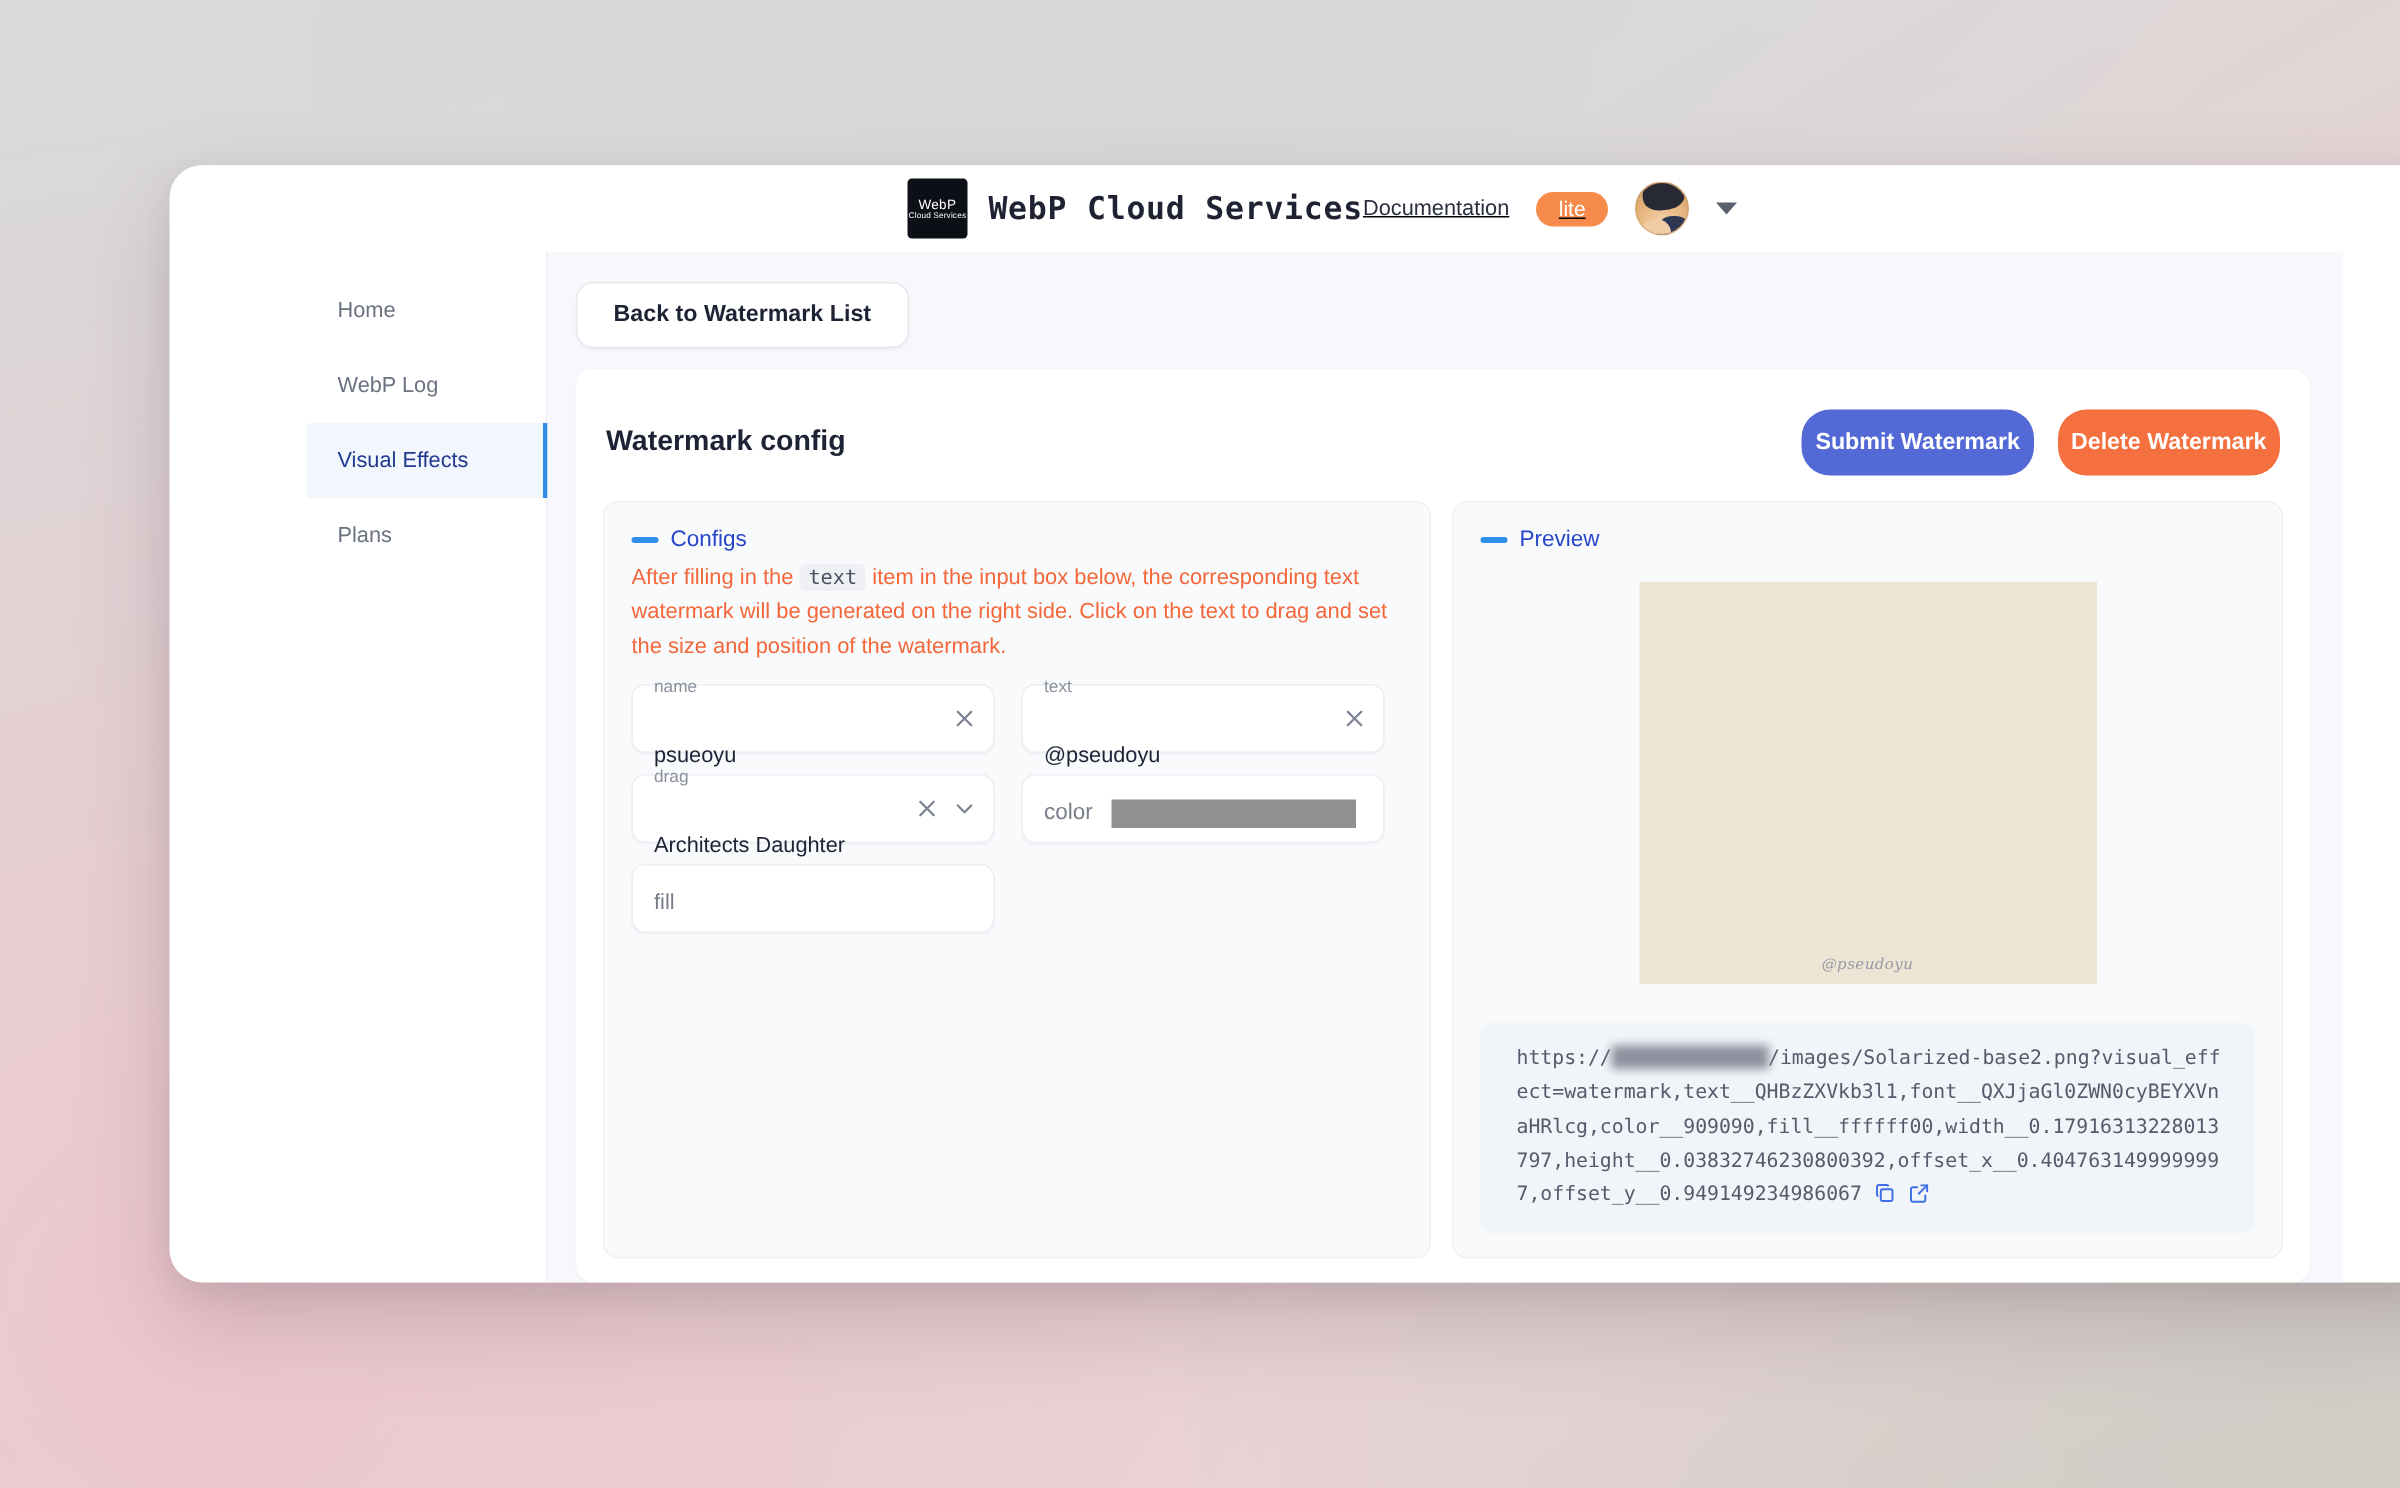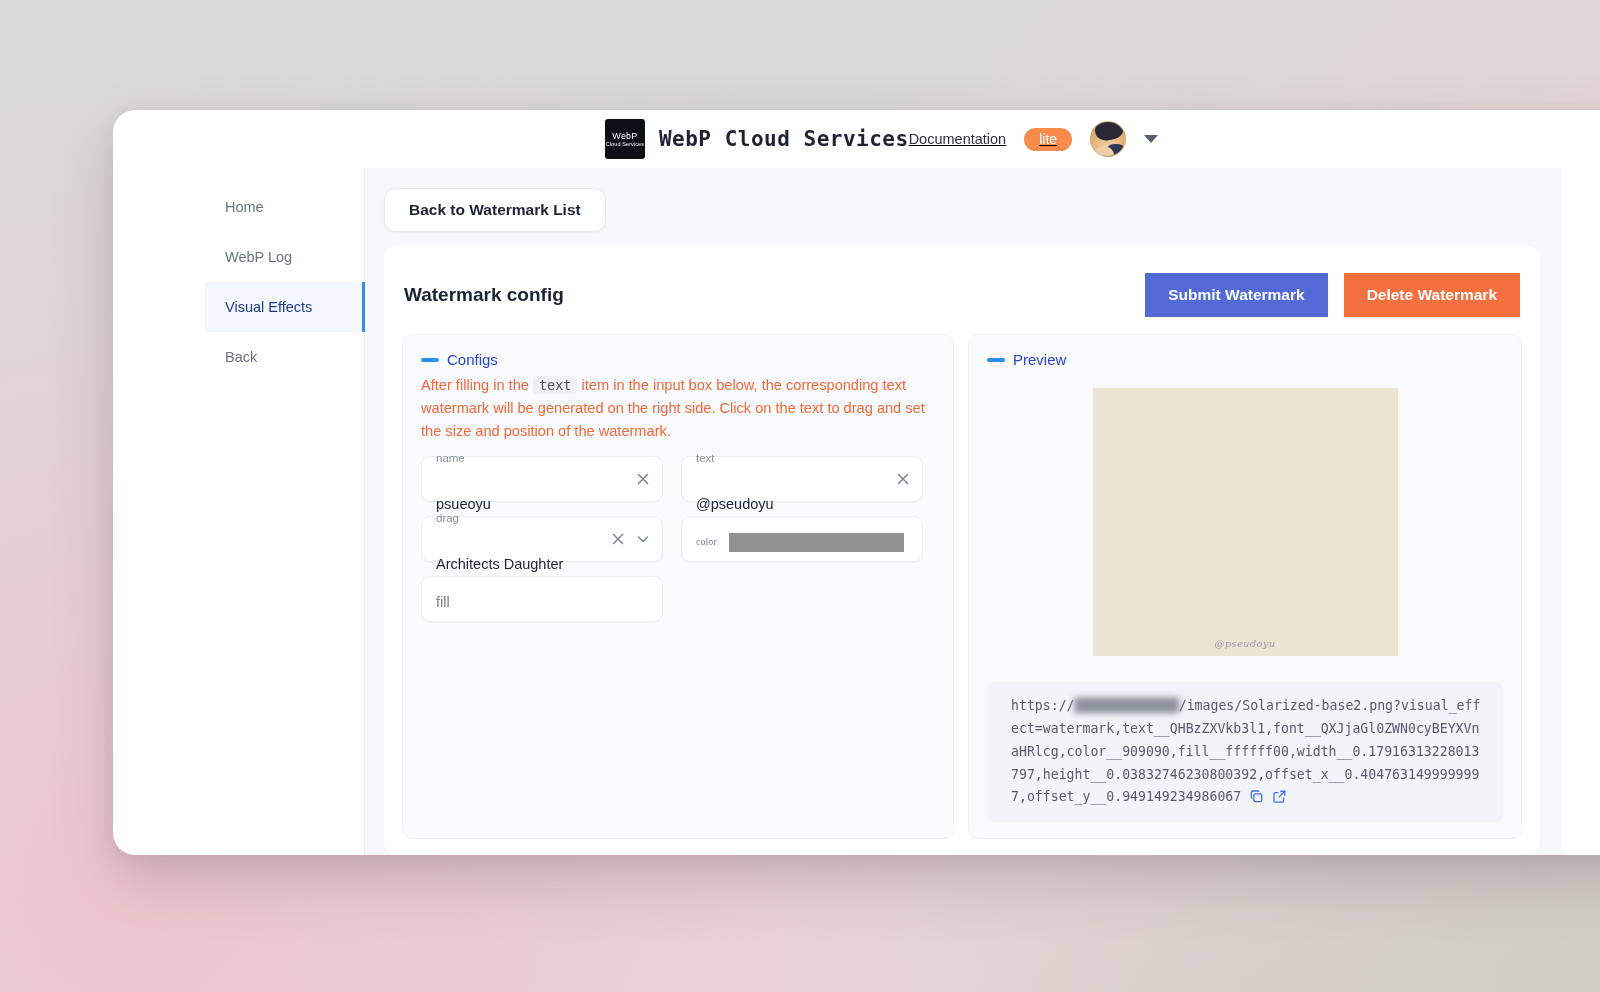--- a/index.html
+++ b/index.html
@@ -166,22 +166,22 @@
   }
   .card-head {
     display: flex; align-items: center;
     padding: 6px 2px 0 2px;
     min-height: 56px;
   }
   .card-title { font-size: 19px; color: #1d2335; }
   .card-actions { margin-left: auto; display: flex; gap: 16px; }
   .btn {
     border: none;
-    border-radius: 0;
-    padding: 13px 23px;
+    border-radius: 19px;
+    padding: 13px 9px;
     font-size: 15.5px;
     font-weight: 700;
     color: #fff;
     cursor: pointer;
     font-family: "Liberation Sans", sans-serif;
   }
   .btn-primary { background: #5269d6; }
   .btn-danger  { background: #f4713f; }
 
   .panels {
@@ -332,21 +332,21 @@
       <div class="nav-item">
         <span>Home</span>
       </div>
       <div class="nav-item">
         <span>WebP Log</span>
       </div>
       <div class="nav-item active">
         <span>Visual Effects</span>
       </div>
       <div class="nav-item">
-        <span>Back</span>
+        <span>Plans</span>
       </div>
     </nav>
 
     <main class="content">
       <button class="back-btn">Back to Watermark List</button>
 
       <section class="card">
         <div class="card-head">
           <h2 class="card-title">Watermark config</h2>
           <div class="card-actions">
@@ -398,21 +398,21 @@
                   <svg class="ic" viewBox="0 0 16 16" fill="none" stroke="currentColor" stroke-width="1.5" stroke-linecap="round">
                       <path d="M3.5 3.5l9 9M12.5 3.5l-9 9"></path>
                     </svg>
                   <svg class="ic" viewBox="0 0 16 16" fill="none" stroke="currentColor" stroke-width="1.5" stroke-linecap="round" stroke-linejoin="round">
                       <path d="M3.5 6l4.5 4.5L12.5 6"></path>
                     </svg>
                 </span>
               </div>
 
               <div class="field field-inline">
-                <span class="field-label" style="font-size:10px;color:#777c89;font-family:Liberation Serif, serif;">color</span>
+                <span class="field-label" style="font-size:15px;color:#777c89;">color</span>
                 <span class="swatch"></span>
               </div>
 
               <div class="field field-empty">
                 <span class="field-label-only">fill</span>
               </div>
 
             </div>
           </div>
 

